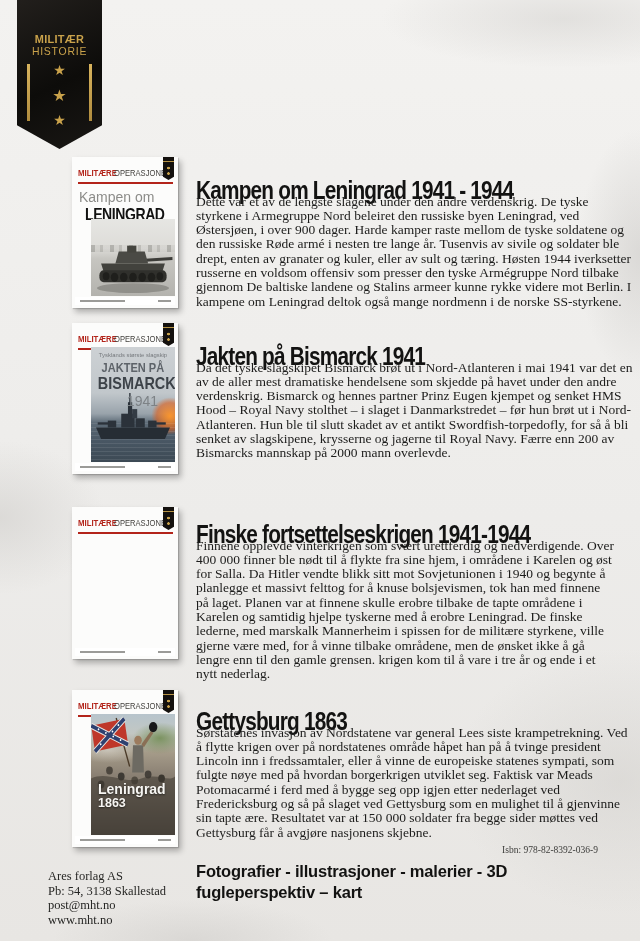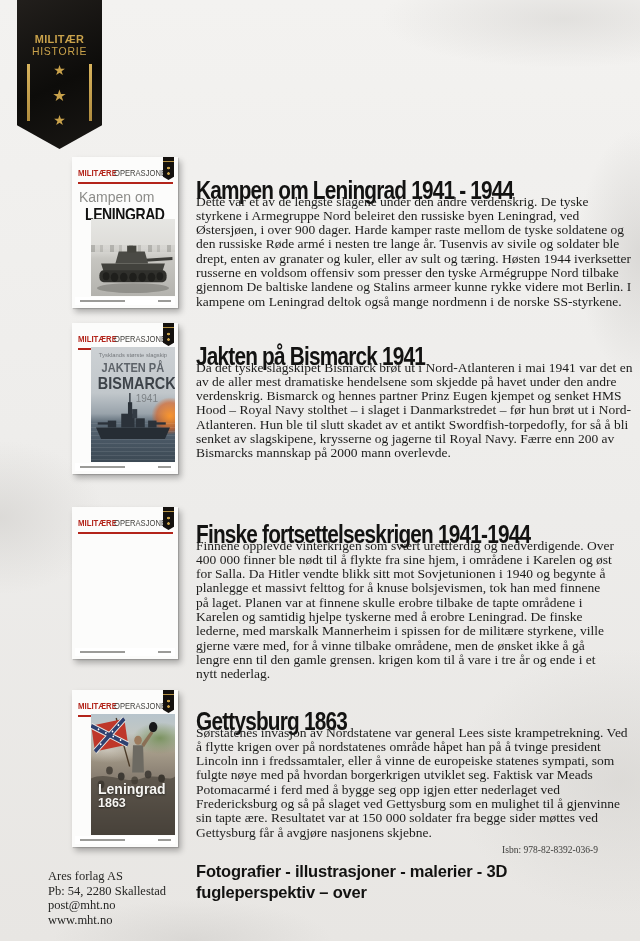--- a/index.html
+++ b/index.html
@@ -56,21 +56,21 @@
   
   .c2 .cimg{top:24px;background:
       radial-gradient(circle 24px at 94% 60%, rgba(255,150,40,.95), rgba(225,95,25,.6) 55%, transparent 78%),
       linear-gradient(180deg,#cdd1d4 0%,#c1c7cb 40%,#99a3ab 58%,#5d6b77 66%,#4a5865 80%,#3c4954 100%);}
   .c2 .waves{position:absolute;left:0;right:0;bottom:0;height:34%;opacity:.5;
     background:repeating-linear-gradient(180deg,rgba(255,255,255,.18) 0 1px,transparent 1px 4px);}
   .c2-pre{position:absolute;left:0;right:0;top:4px;text-align:center;color:#75797d;font-size:6.5px;transform:scale(.9);}
   .c2-t1{position:absolute;left:0;right:0;top:13px;text-align:center;color:#5d6369;font-weight:700;font-size:13px;}
   .c2-t1 .cond,.c2-t2 .cond{display:inline-block;transform:scaleX(.85);}
   .c2-t2{position:absolute;left:0;right:0;top:27px;text-align:center;color:#3d4349;font-weight:700;font-size:17px;}
-  .c2-years{position:absolute;right:17px;top:46px;color:#7d8286;font-size:10px;}
+  .c2-years{position:absolute;right:17px;top:46px;color:#7d8286;font-size:14px;}
   
   .c3 .cimg{top:24px;background:
       linear-gradient(180deg,rgba(70,70,66,.0) 60%,rgba(50,50,46,.45) 100%),
       repeating-linear-gradient(92deg,#cfcfca 0 7px,#a5a5a0 7px 10px,#c0c0bb 10px 19px,#8d8d88 19px 22px),
       linear-gradient(#c6c6c2,#7d7d78);}
   .c3-t1{position:absolute;left:7px;top:52%;color:#c0281c;font-weight:700;font-size:15px;text-shadow:0 1px 2px rgba(0,0,0,.35);}
   .c3-t2{position:absolute;left:7px;top:66%;color:#c0281c;font-weight:700;font-size:10px;white-space:nowrap;text-shadow:0 1px 2px rgba(0,0,0,.35);}
   .c3-years{position:absolute;left:7px;top:76%;color:#f3f3f0;font-weight:700;font-size:12.5px;text-shadow:0 1px 2px rgba(0,0,0,.5);}
   
   .c4 .cimg{top:24px;background:
@@ -221,27 +221,27 @@
         <div class="c4-years">1863</div>
       </div>
       <div class="cover-credits"></div>
     </div>
     <h2 class="book-heading">Gettysburg 1863</h2>
     <p class="book-body" style="top:24px;width:437px">Sørstatenes invasjon av Nordstatene var general Lees siste krampetrekning. Ved å flytte krigen over på nordstatenes område håpet han på å tvinge president Lincoln inn i fredssamtaler, eller å vinne de europeiske statenes sympati, som fulgte nøye med på hvordan borgerkrigen utviklet seg. Faktisk var Meads Potomacarmé i ferd med å bygge seg opp igjen etter nederlaget ved Fredericksburg og så på slaget ved Gettysburg som en mulighet til å gjenvinne sin tapte ære. Resultatet var at 150 000 soldater fra begge sider møttes ved Gettysburg får å avgjøre nasjonens skjebne.</p>
   </section>
 
   <div class="publisher">
     <div>Ares forlag AS</div>
-    <div>Pb: 54, 2280 Skallestad</div>
+    <div>Pb: 54, 3138 Skallestad</div>
     <div>post@mht.no</div>
     <div>www.mht.no</div>
   </div>
 
   <div class="features">
     <div>Fotografier - illustrasjoner - malerier - 3D</div>
-    <div>fugleperspektiv – over</div>
+    <div>fugleperspektiv – kart</div>
   </div>
 
   <div class="isbn-block">
     <div class="isbn-label">Isbn: 978-82-8392-036-9</div>
   </div>
 
 </div>
 
 </body></html>

